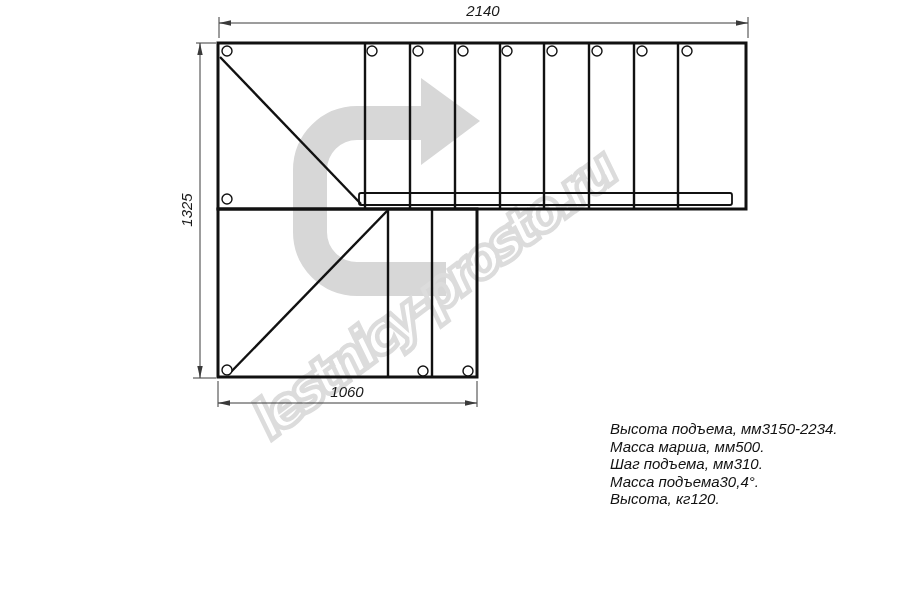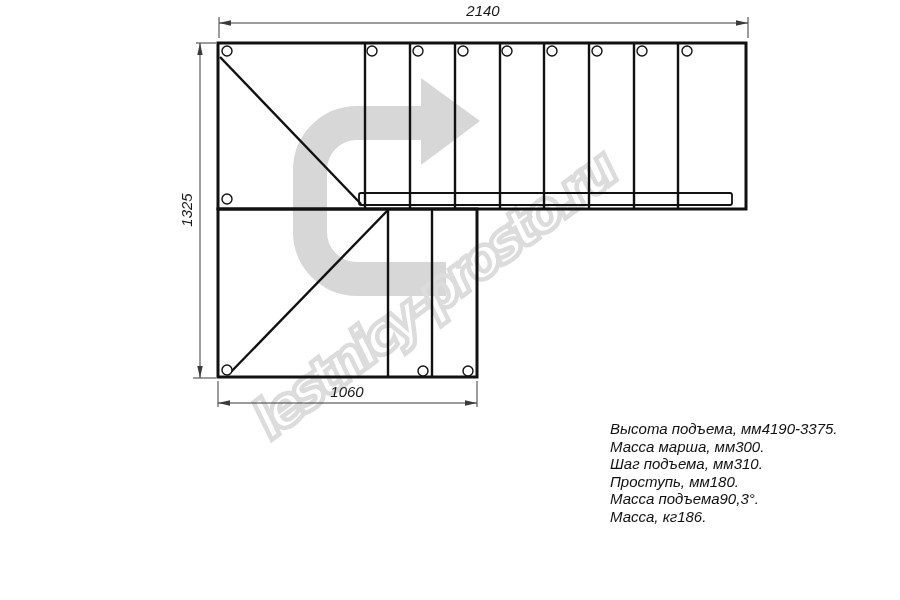--- a/index.html
+++ b/index.html
@@ -137,37 +137,33 @@
       <line x1="218" y1="403" x2="477" y2="403"></line>
       <polygon points="218,403 230,400.3 230,405.7" fill="#3a3a3a" stroke="none"></polygon>
       <polygon points="477,403 465,400.3 465,405.7" fill="#3a3a3a" stroke="none"></polygon>
       <text class="dim-text" x="347" y="397" text-anchor="middle" stroke="none">1060</text>
     </g>
   </svg>
 
   <div class="specs">
     <div class="spec-row">
       <span class="spec-label">Высота подъема, мм</span>
-      <span class="spec-value">4190-3375.</span>
+      <span class="spec-value">3150-2234.</span>
     </div>
     <div class="spec-row">
       <span class="spec-label">Масса марша, мм</span>
-      <span class="spec-value">300.</span>
+      <span class="spec-value">500.</span>
     </div>
     <div class="spec-row">
       <span class="spec-label">Шаг подъема, мм</span>
       <span class="spec-value">310.</span>
     </div>
     <div class="spec-row">
-      <span class="spec-label">Проступь, мм</span>
-      <span class="spec-value">180.</span>
+      <span class="spec-label">Масса подъема</span>
+      <span class="spec-value">30,4°.</span>
     </div>
     <div class="spec-row">
-      <span class="spec-label">Масса подъема</span>
-      <span class="spec-value">90,3°.</span>
-    </div>
-    <div class="spec-row">
-      <span class="spec-label">Масса, кг</span>
-      <span class="spec-value">186.</span>
+      <span class="spec-label">Высота, кг</span>
+      <span class="spec-value">120.</span>
     </div>
   </div>
 
 </div>
 
 </body></html>

